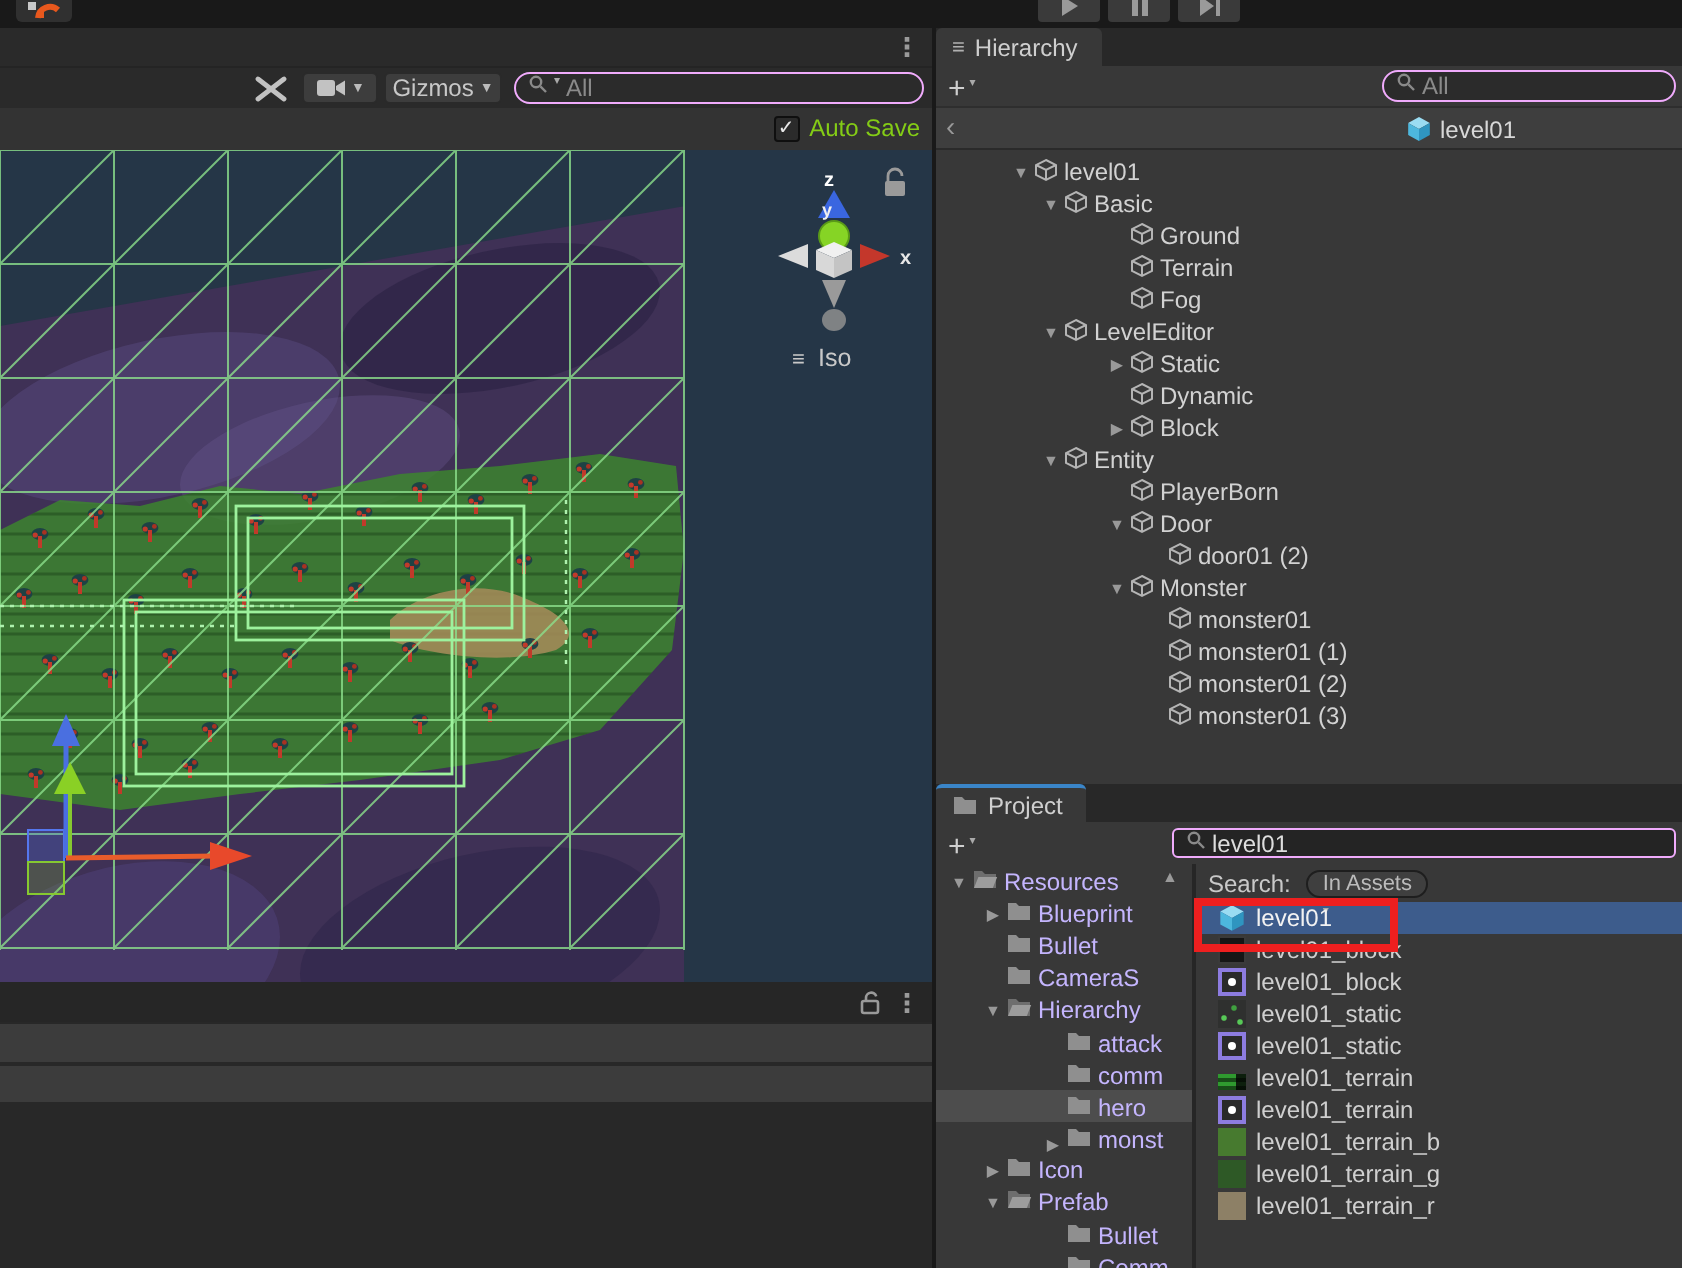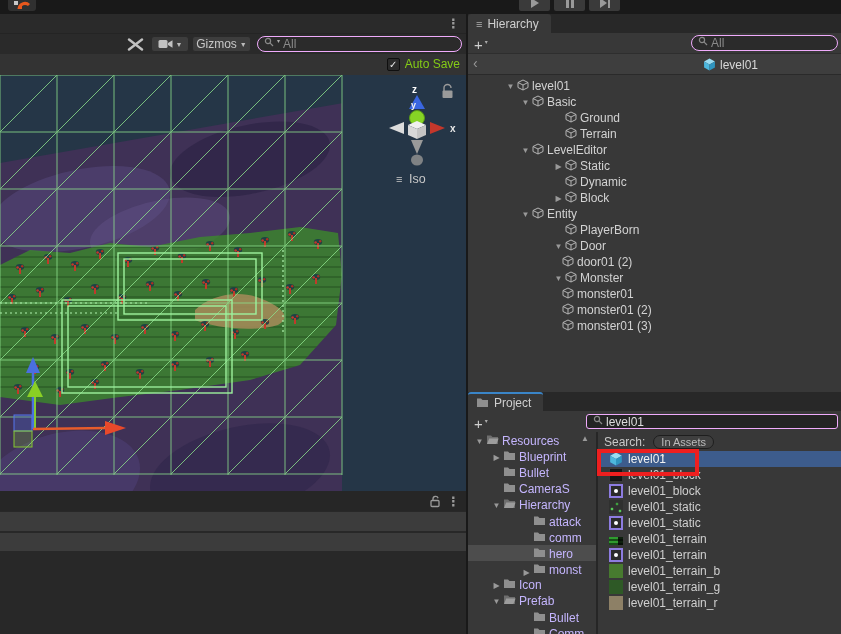--- a/index.html
+++ b/index.html
@@ -63,21 +63,21 @@
   .plus-btn .caret-sm { padding-bottom:2px; }
   #hsearch { position:absolute; right:3px; width:147px; }
   #hcrumb { left:0; top:40px; width:373px; height:21px; background:#3e3e3e; border-bottom:1px solid #2a2a2a; }
   #back-chevron { position:absolute; left:5px; top:1px; color:#999; font-size:14px; }
   #crumb-item { position:absolute; left:235px; top:0; height:21px; display:flex; align-items:center; gap:4px; color:#d8d8d8; }
   #hierarchy-tree { left:0; top:61px; width:373px; height:317px; background:#383838; padding-top:3px; }
   .trow { display:flex; align-items:center; height:16px; }
   .trow .arr { width:13px; text-align:center; color:#999; font-size:8px; }
   .trow .cubeicon { width:15px; }
   .trow .lbl { color:#d2d2d2; white-space:nowrap; }
-  .d0 { padding-left:36px; } .d1 { padding-left:51px; } .d2 { padding-left:84px; } .d3 { padding-left:81px; }
+  .d0 { padding-left:36px; } .d1 { padding-left:51px; } .d2 { padding-left:84px; } .d3 { padding-left:103px; }
 
   #ptabbar { top:378px; }
   #project-tab { border-top:2px solid #3a85c8; }
   #ptoolbar { left:0; top:398px; width:373px; height:20px; background:#383838; }
   #psearch { position:absolute; left:118px; top:2px; width:252px; height:15px; border-radius:3px; background:#242424; }
   #pbody { left:0; top:418px; width:373px; height:202px; background:#383838; }
   #folders-col { position:absolute; left:0; top:0; width:128px; height:202px; overflow:hidden; padding-top:1px; }
   #fol-scroll { position:absolute; left:113px; top:2px; color:#9a9a9a; font-size:8px; z-index:3; }
   #pcol-div { position:absolute; left:128px; top:0; width:2px; height:202px; background:#262626; }
   .frow { display:flex; align-items:center; height:16px; white-space:nowrap; }
@@ -456,20 +456,29 @@
         </div>
         <div class="trow d2">
           <span class="arr"></span>
           <span class="cubeicon"><svg width="12" height="12" viewBox="0 0 12 12">
               <polygon points="6,1 11,3.5 11,8.5 6,11 1,8.5 1,3.5" fill="none" stroke="#b4b4b4" stroke-width="1"></polygon>
               <polyline points="1,3.5 6,6 11,3.5" fill="none" stroke="#b4b4b4" stroke-width="1"></polyline>
               <line x1="6" y1="6" x2="6" y2="11" stroke="#b4b4b4" stroke-width="1"></line>
             </svg></span>
           <span class="lbl">Terrain</span>
         </div>
+        <div class="trow d2">
+          <span class="arr"></span>
+          <span class="cubeicon"><svg width="12" height="12" viewBox="0 0 12 12">
+              <polygon points="6,1 11,3.5 11,8.5 6,11 1,8.5 1,3.5" fill="none" stroke="#b4b4b4" stroke-width="1"></polygon>
+              <polyline points="1,3.5 6,6 11,3.5" fill="none" stroke="#b4b4b4" stroke-width="1"></polyline>
+              <line x1="6" y1="6" x2="6" y2="11" stroke="#b4b4b4" stroke-width="1"></line>
+            </svg></span>
+          <span class="lbl">Fog</span>
+        </div>
         <div class="trow d1">
           <span class="arr">▼</span>
           <span class="cubeicon"><svg width="12" height="12" viewBox="0 0 12 12">
               <polygon points="6,1 11,3.5 11,8.5 6,11 1,8.5 1,3.5" fill="none" stroke="#b4b4b4" stroke-width="1"></polygon>
               <polyline points="1,3.5 6,6 11,3.5" fill="none" stroke="#b4b4b4" stroke-width="1"></polyline>
               <line x1="6" y1="6" x2="6" y2="11" stroke="#b4b4b4" stroke-width="1"></line>
             </svg></span>
           <span class="lbl">LevelEditor</span>
         </div>
         <div class="trow d2">
@@ -545,20 +554,29 @@
           <span class="lbl">Monster</span>
         </div>
         <div class="trow d3">
           <span class="arr"></span>
           <span class="cubeicon"><svg width="12" height="12" viewBox="0 0 12 12">
               <polygon points="6,1 11,3.5 11,8.5 6,11 1,8.5 1,3.5" fill="none" stroke="#b4b4b4" stroke-width="1"></polygon>
               <polyline points="1,3.5 6,6 11,3.5" fill="none" stroke="#b4b4b4" stroke-width="1"></polyline>
               <line x1="6" y1="6" x2="6" y2="11" stroke="#b4b4b4" stroke-width="1"></line>
             </svg></span>
           <span class="lbl">monster01</span>
+        </div>
+        <div class="trow d3">
+          <span class="arr"></span>
+          <span class="cubeicon"><svg width="12" height="12" viewBox="0 0 12 12">
+              <polygon points="6,1 11,3.5 11,8.5 6,11 1,8.5 1,3.5" fill="none" stroke="#b4b4b4" stroke-width="1"></polygon>
+              <polyline points="1,3.5 6,6 11,3.5" fill="none" stroke="#b4b4b4" stroke-width="1"></polyline>
+              <line x1="6" y1="6" x2="6" y2="11" stroke="#b4b4b4" stroke-width="1"></line>
+            </svg></span>
+          <span class="lbl">monster01 (1)</span>
         </div>
         <div class="trow d3">
           <span class="arr"></span>
           <span class="cubeicon"><svg width="12" height="12" viewBox="0 0 12 12">
               <polygon points="6,1 11,3.5 11,8.5 6,11 1,8.5 1,3.5" fill="none" stroke="#b4b4b4" stroke-width="1"></polygon>
               <polyline points="1,3.5 6,6 11,3.5" fill="none" stroke="#b4b4b4" stroke-width="1"></polyline>
               <line x1="6" y1="6" x2="6" y2="11" stroke="#b4b4b4" stroke-width="1"></line>
             </svg></span>
           <span class="lbl">monster01 (2)</span>
         </div>

